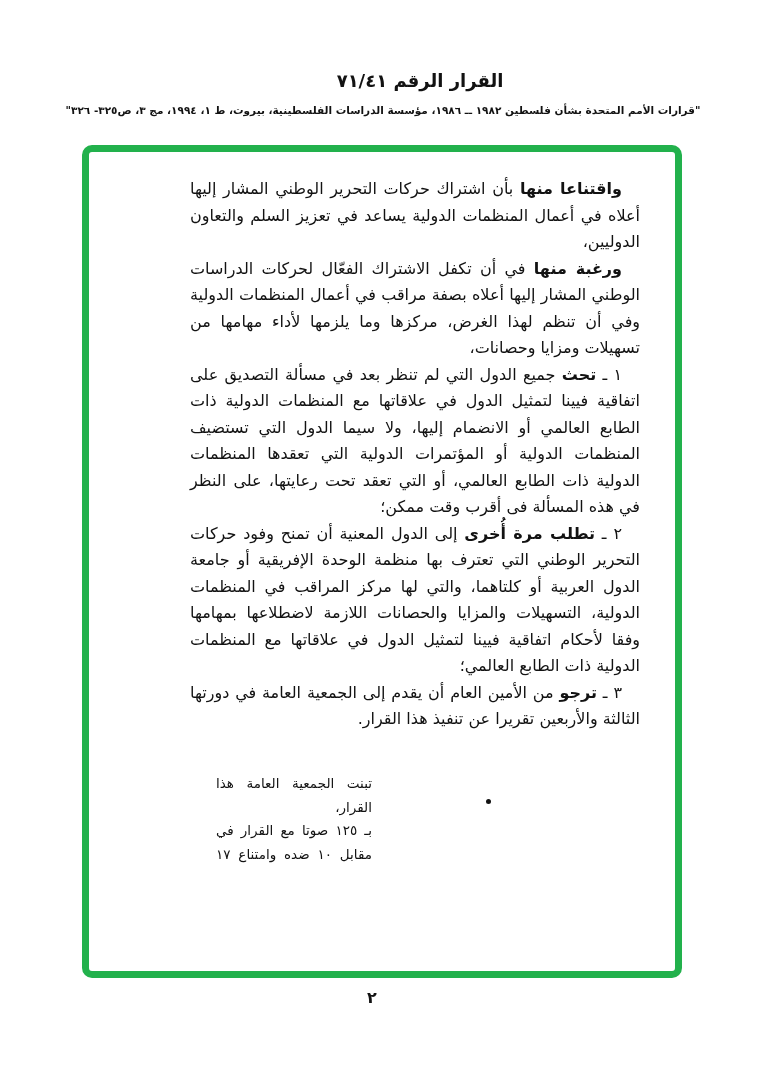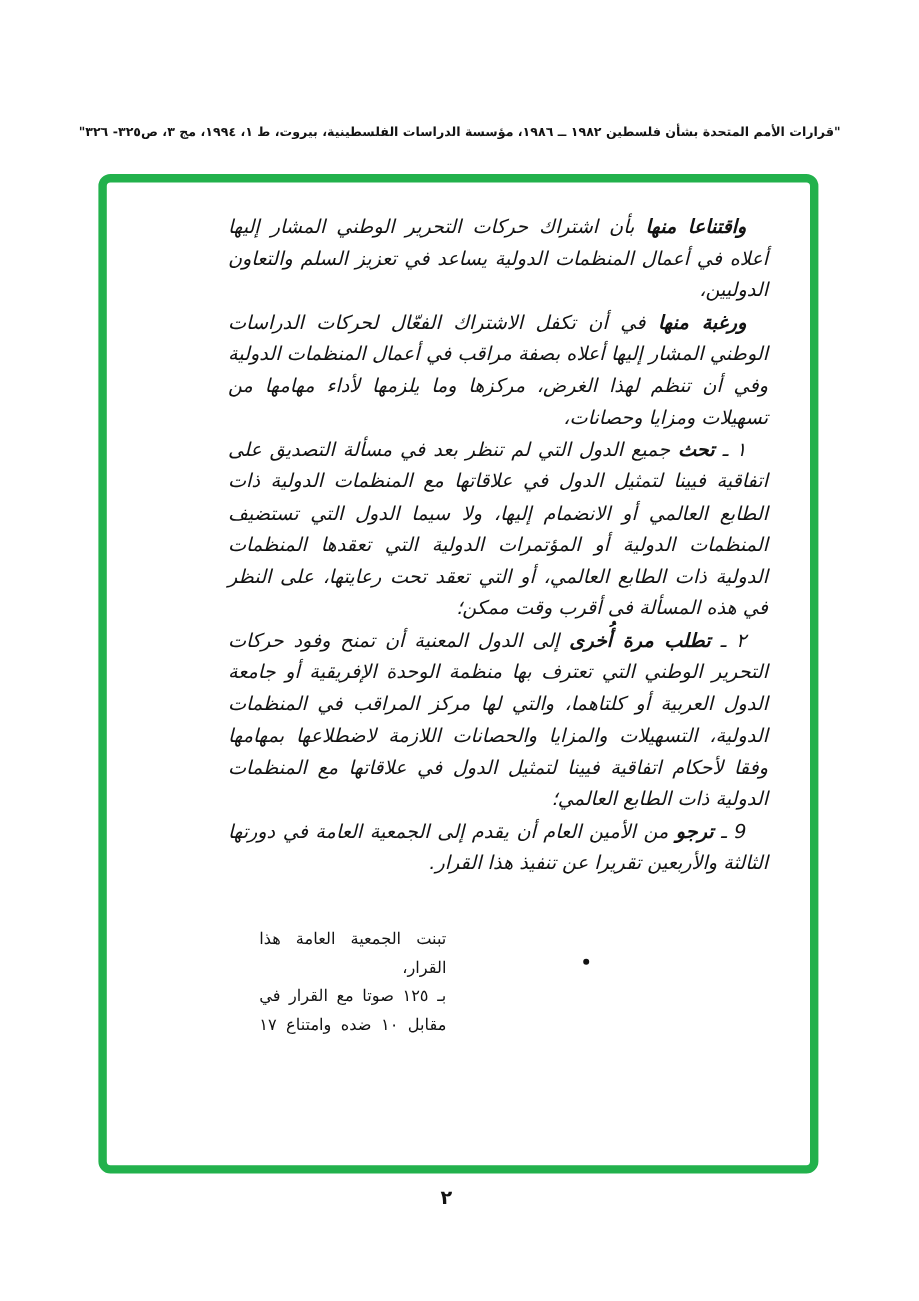--- a/index.html
+++ b/index.html
@@ -26,21 +26,21 @@
     box-sizing:border-box;border:7px solid #22b14c;border-radius:10px;
     background:transparent;
   }
 
   .text-column{
     position:absolute;left:190px;top:176px;width:450px;
     direction:rtl;text-align:justify;
     font-size:16px;line-height:26.5px;
   }
   .text-column p{margin:0;padding:0;}
-  .text-column p.indent{text-indent:18px;font-style:italic;}
+  .text-column p.indent{text-indent:18px;}
   .b{font-weight:bold;}
 
   .adoption-note{
     position:absolute;left:184px;top:772px;width:156px;
     direction:rtl;font-size:13.5px;line-height:23.5px;margin-left:32px;
   }
   .adoption-note .note-line{
     text-align:justify;text-align-last:justify;
   }
 
@@ -52,31 +52,32 @@
   .page-number{
     position:absolute;top:988px;left:0;width:744px;
     text-align:center;font-size:16px;font-weight:bold;direction:rtl;
   }
 </style>
 </head>
 <body>
 
 <div class="page">
 
+  <div class="doc-title">القرار الرقم ٧١/٤١</div>
 
   <div class="citation">"قرارات الأمم المتحدة بشأن فلسطين ١٩٨٢ ــ ١٩٨٦، مؤسسة الدراسات الفلسطينية، بيروت، ط ١، ١٩٩٤، مج ٣، ص٣٢٥- ٣٢٦"</div>
 
   <div class="green-frame"></div>
 
   <div class="text-column">
       <p class="para indent"><span class="b">واقتناعا منها</span><span> بأن اشتراك حركات التحرير الوطني المشار إليها أعلاه في أعمال المنظمات الدولية يساعد في تعزيز السلم والتعاون الدوليين،</span></p>
       <p class="para indent"><span class="b">ورغبة منها</span><span> في أن تكفل الاشتراك الفعّال لحركات الدراسات الوطني المشار إليها أعلاه بصفة مراقب في أعمال المنظمات الدولية وفي أن تنظم لهذا الغرض، مركزها وما يلزمها لأداء مهامها من تسهيلات ومزايا وحصانات،</span></p>
       <p class="para indent"><span>١ ـ </span><span class="b">تحث</span><span> جميع الدول التي لم تنظر بعد في مسألة التصديق على اتفاقية فيينا لتمثيل الدول في علاقاتها مع المنظمات الدولية ذات الطابع العالمي أو الانضمام إليها، ولا سيما الدول التي تستضيف المنظمات الدولية أو المؤتمرات الدولية التي تعقدها المنظمات الدولية ذات الطابع العالمي، أو التي تعقد تحت رعايتها، على النظر في هذه المسألة فى أقرب وقت ممكن؛</span></p>
       <p class="para indent"><span>٢ ـ </span><span class="b">تطلب مرة أُخرى</span><span> إلى الدول المعنية أن تمنح وفود حركات التحرير الوطني التي تعترف بها منظمة الوحدة الإفريقية أو جامعة الدول العربية أو كلتاهما، والتي لها مركز المراقب في المنظمات الدولية، التسهيلات والمزايا والحصانات اللازمة لاضطلاعها بمهامها وفقا لأحكام اتفاقية فيينا لتمثيل الدول في علاقاتها مع المنظمات الدولية ذات الطابع العالمي؛</span></p>
-      <p class="para indent"><span>9 ـ </span><span class="b">ترجو</span><span> من الأمين العام أن يقدم إلى الجمعية العامة في دورتها الثالثة والأربعين تقريرا عن تنفيذ هذا القرار.</span></p>
+      <p class="para indent"><span>٣ ـ </span><span class="b">ترجو</span><span> من الأمين العام أن يقدم إلى الجمعية العامة في دورتها الثالثة والأربعين تقريرا عن تنفيذ هذا القرار.</span></p>
     </div>
 
   <div class="adoption-note">
       <div class="note-line">تبنت الجمعية العامة هذا القرار،</div>
       <div class="note-line">بـ ١٢٥ صوتا مع القرار في</div>
       <div class="note-line">مقابل ١٠ ضده وامتناع ١٧</div>
     </div>
 
   <div class="center-dot"></div>
 

